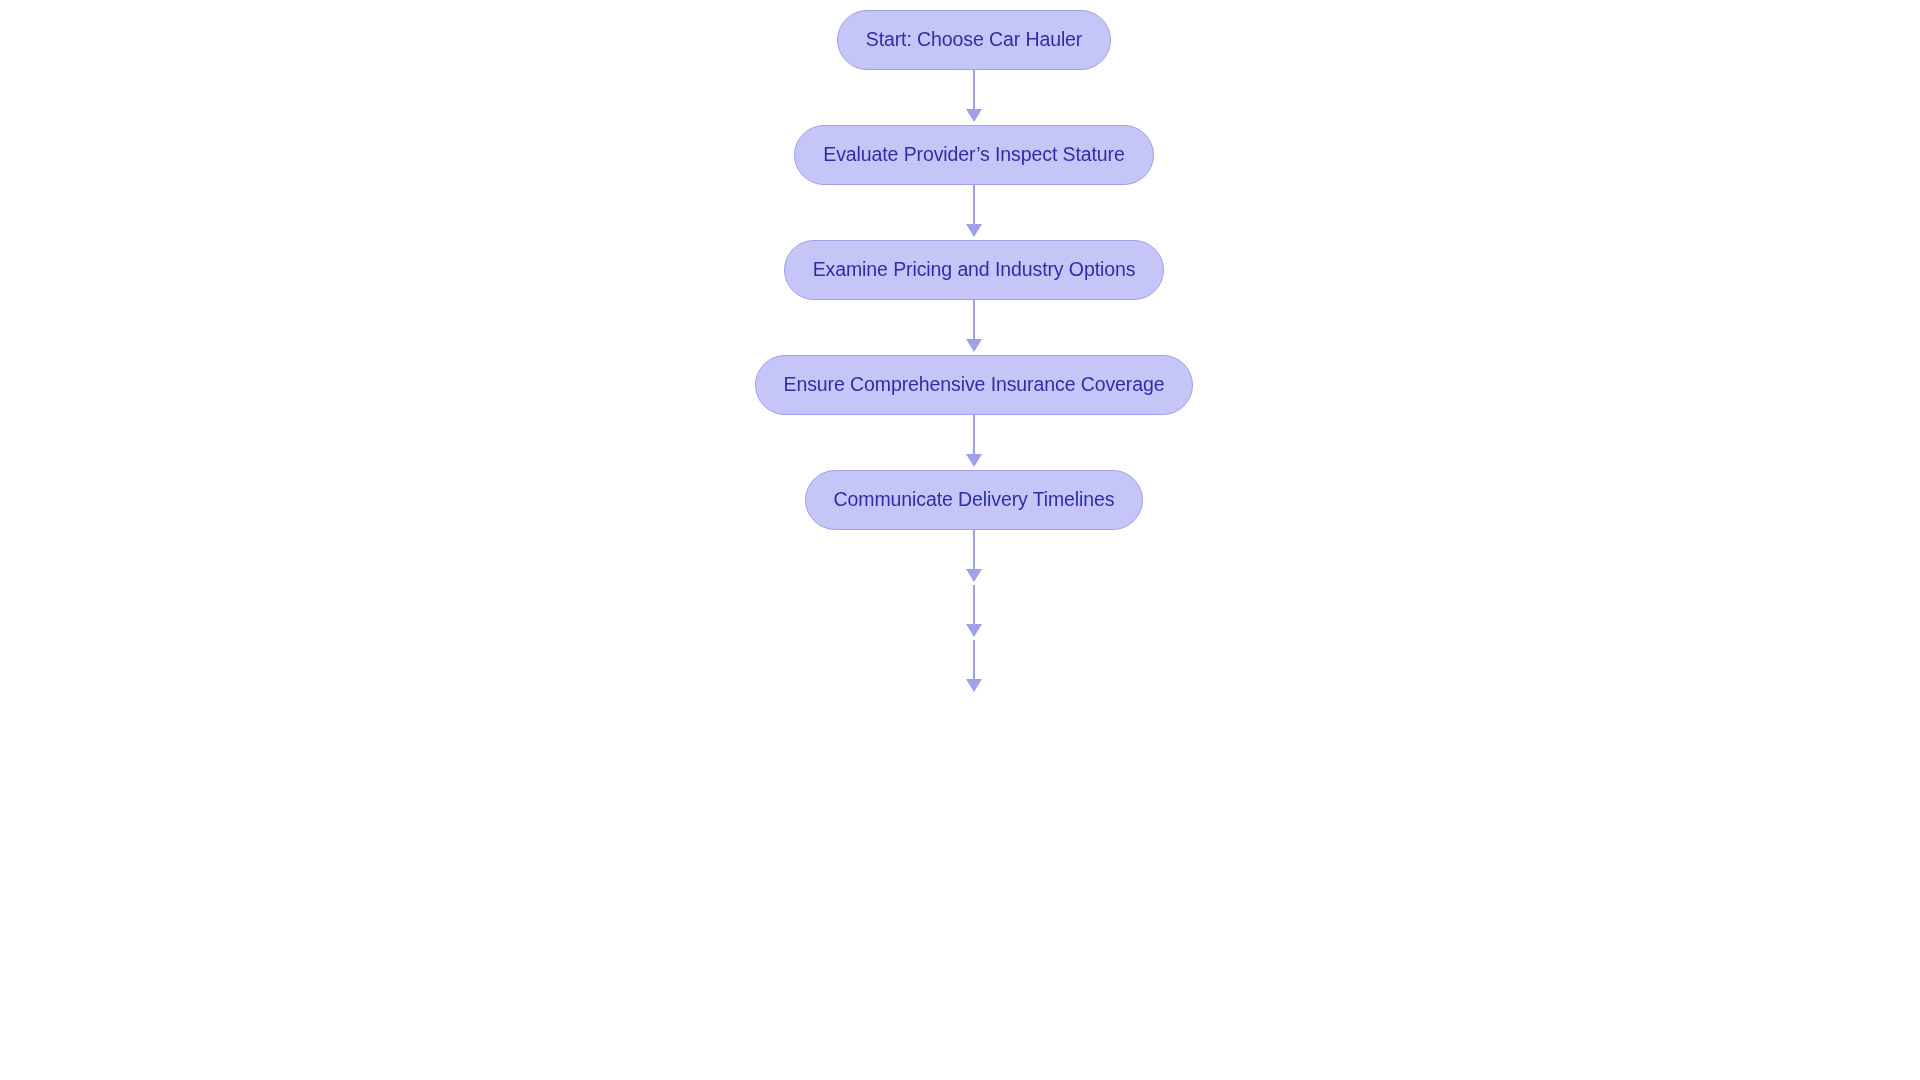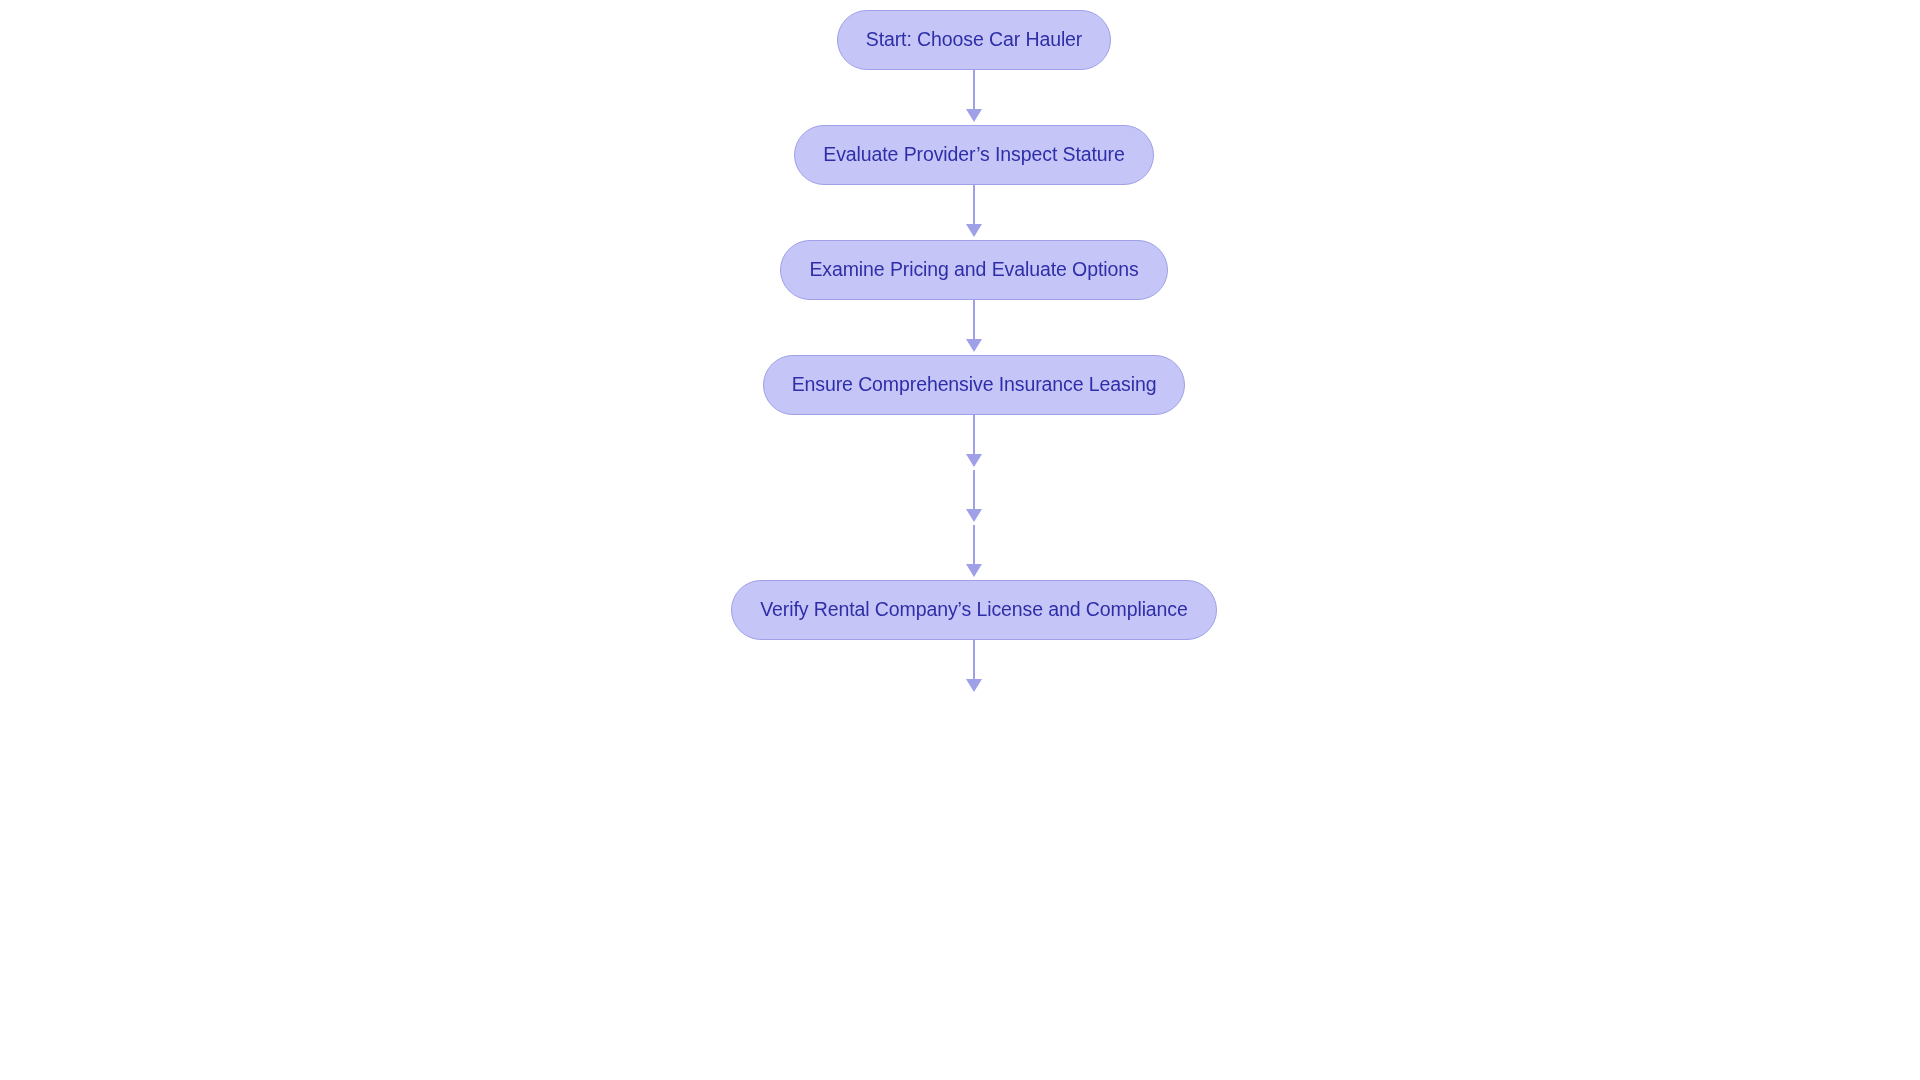--- a/index.html
+++ b/index.html
@@ -104,53 +104,53 @@
     <div class="flow-node">
       <span class="node-label">Evaluate Provider’s Inspect Stature</span>
     </div>
 
     <div class="flow-connector">
       <div class="connector-line"></div>
       <div class="connector-arrow"></div>
     </div>
 
     <div class="flow-node">
-      <span class="node-label">Examine Pricing and Evaluate Options</span>
+      <span class="node-label">Examine Pricing and Industry Options</span>
     </div>
 
     <div class="flow-connector">
       <div class="connector-line"></div>
       <div class="connector-arrow"></div>
     </div>
 
     <div class="flow-node">
-      <span class="node-label">Ensure Comprehensive Insurance Leasing</span>
+      <span class="node-label">Ensure Comprehensive Insurance Coverage</span>
+    </div>
+
+    <div class="flow-connector">
+      <div class="connector-line"></div>
+      <div class="connector-arrow"></div>
+    </div>
+
+    <div class="flow-node">
+      <span class="node-label">Communicate Delivery Timelines</span>
     </div>
 
     <div class="flow-connector">
       <div class="connector-line"></div>
       <div class="connector-arrow"></div>
     </div>
 
 
     <div class="flow-connector">
       <div class="connector-line"></div>
       <div class="connector-arrow"></div>
     </div>
 
 
     <div class="flow-connector">
       <div class="connector-line"></div>
       <div class="connector-arrow"></div>
     </div>
 
-    <div class="flow-node">
-      <span class="node-label">Verify Rental Company’s License and Compliance</span>
-    </div>
-
-    <div class="flow-connector">
-      <div class="connector-line"></div>
-      <div class="connector-arrow"></div>
-    </div>
-
 
   </div>
 </div>
 
 </body></html>

